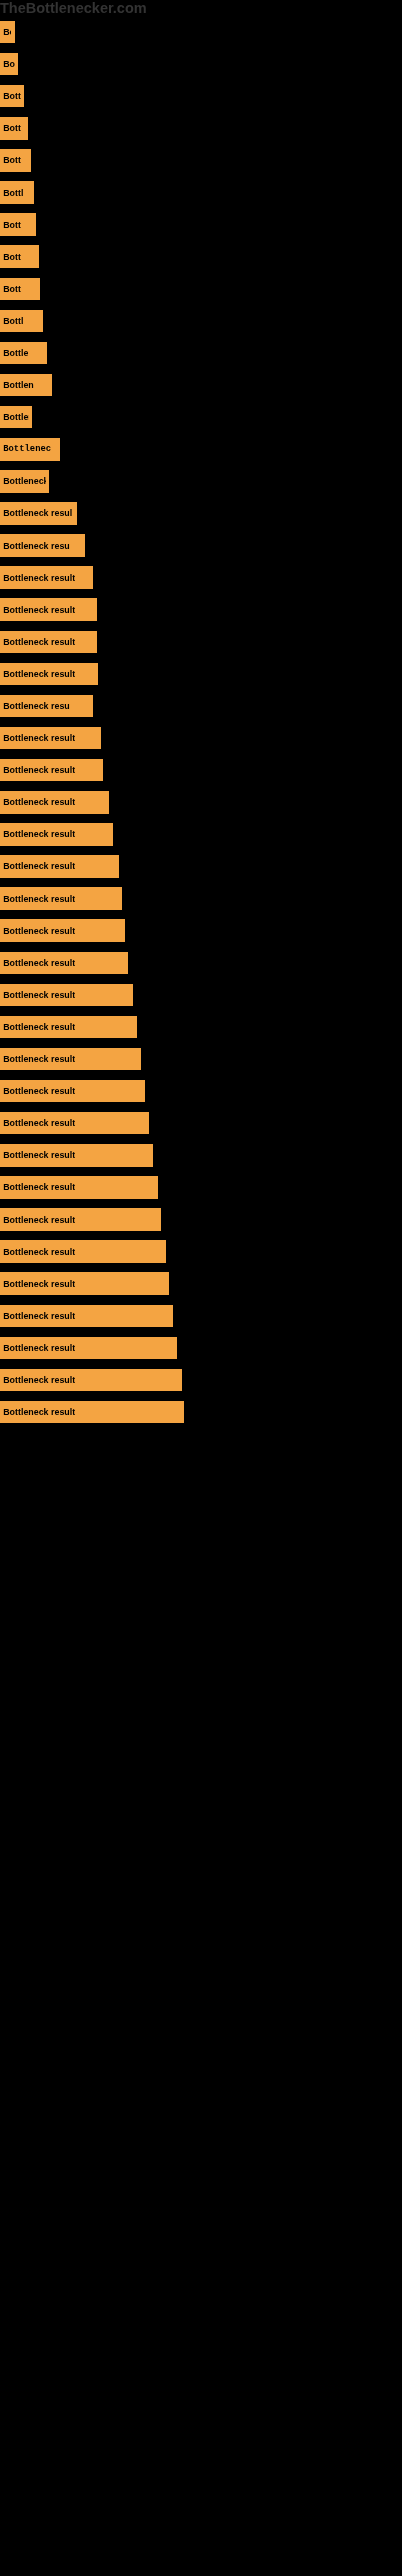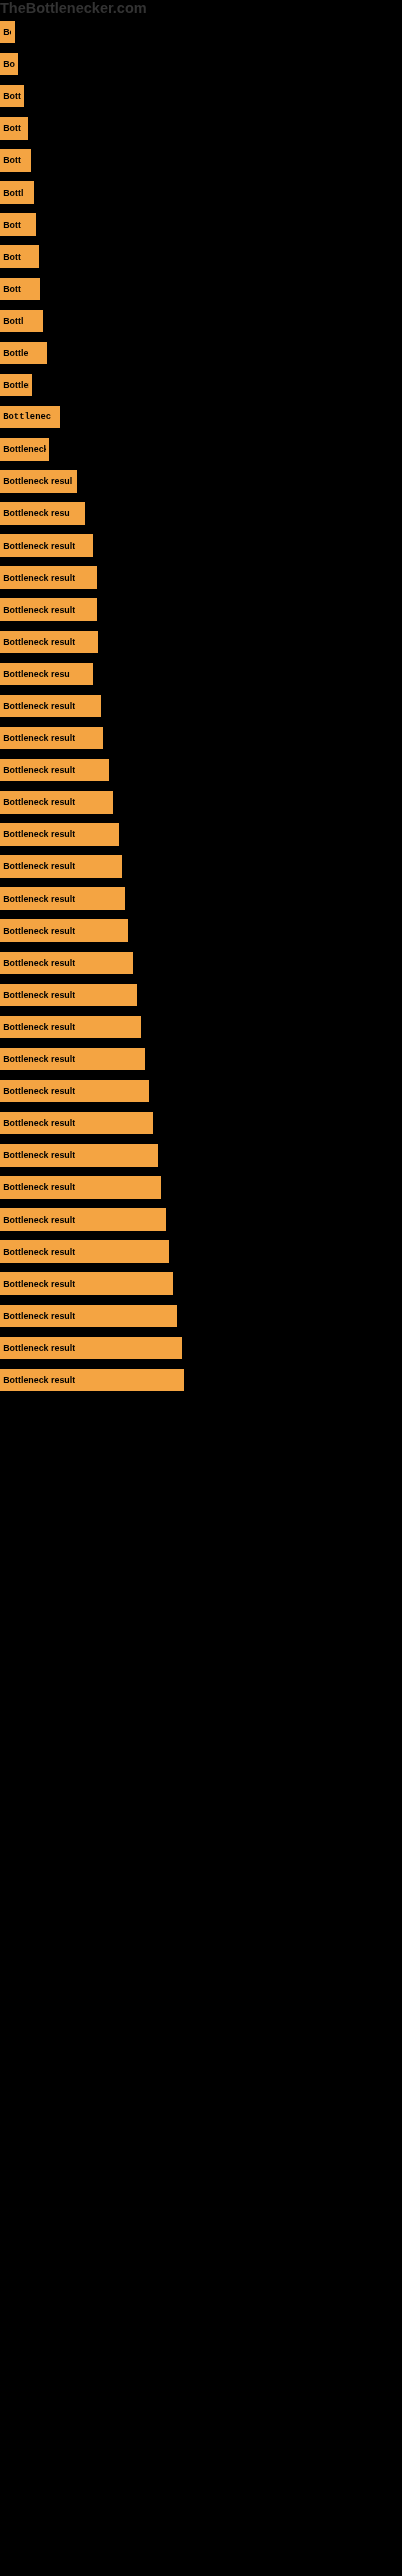--- a/index.html
+++ b/index.html
@@ -106,20 +106,25 @@
       <div class="bar" style="width: 43px;">
         <span class="bar-label">Bottl</span>
       </div>
     </div>
     <div class="bar-container">
       <div class="bar" style="width: 47px; text-align: right;">
         <span class="bar-label">Bottle</span>
       </div>
     </div>
     <div class="bar-container">
+      <div class="bar" style="width: 52px;">
+        <span class="bar-label">Bottlen</span>
+      </div>
+    </div>
+    <div class="bar-container">
       <div class="bar" style="width: 32px;">
         <span class="bar-label">Bottler</span>
       </div>
     </div>
     <div class="bar-container">
       <div class="bar" style="width: 60px; font-family: Liberation Mono, monospace;">
         <span class="bar-label">Bottlenec</span>
       </div>
     </div>
     <div class="bar-container">

